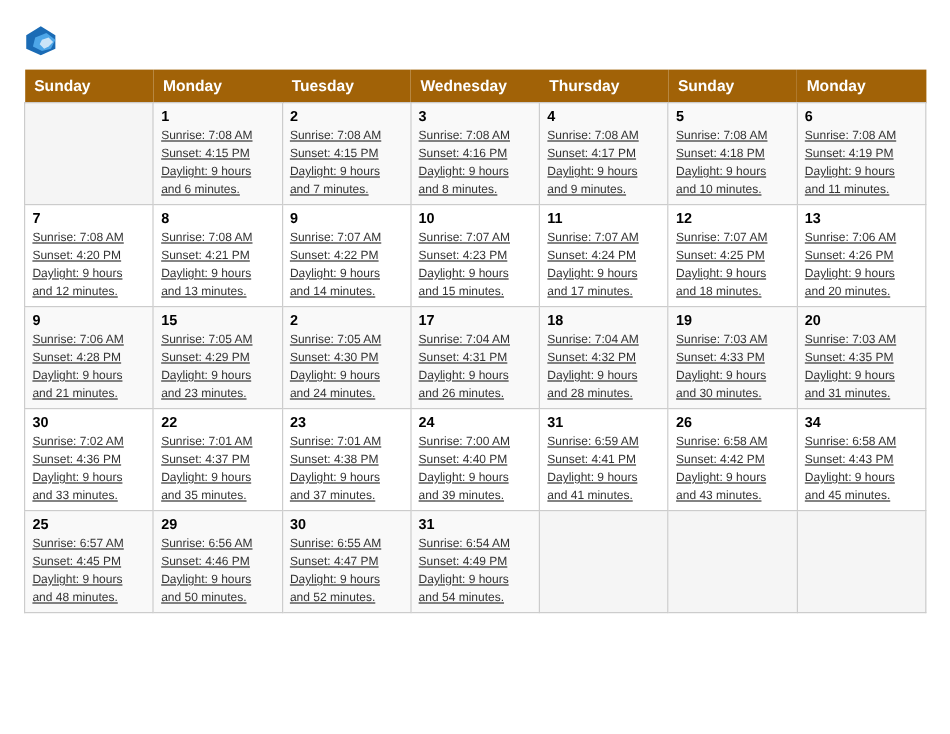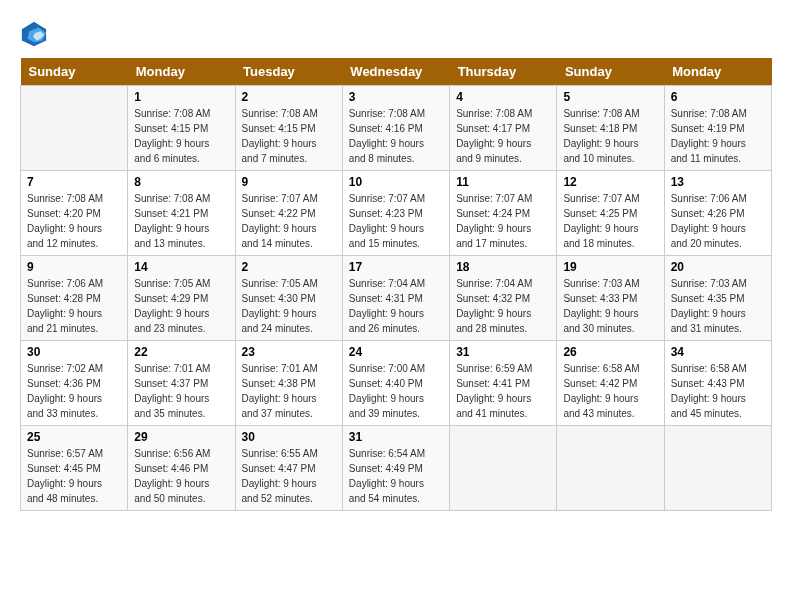--- a/index.html
+++ b/index.html
@@ -76,20 +76,21 @@
     .day-num {
       font-weight: bold;
       font-size: 12px;
       margin-bottom: 2px;
       display: block;
     }
     .day-detail {
       font-size: 10px;
       color: #333;
       line-height: 1.5;
+      text-decoration: underline;
     }
     .empty-cell {
       background-color: #f5f5f5 !important;
     }
   </style>
 </head>
 <body>
 
 <div class="header">
   <div class="logo">
@@ -174,21 +175,21 @@
           <span class="day-num">13</span>
           <div class="day-detail">Sunrise: 7:06 AM<br>Sunset: 4:26 PM<br>Daylight: 9 hours<br>and 20 minutes.</div>
         </td>
       </tr>
       <tr>
         <td>
           <span class="day-num">9</span>
           <div class="day-detail">Sunrise: 7:06 AM<br>Sunset: 4:28 PM<br>Daylight: 9 hours<br>and 21 minutes.</div>
         </td>
         <td>
-          <span class="day-num">14</span>
+          <span class="day-num">15</span>
           <div class="day-detail">Sunrise: 7:05 AM<br>Sunset: 4:29 PM<br>Daylight: 9 hours<br>and 23 minutes.</div>
         </td>
         <td>
           <span class="day-num">2</span>
           <div class="day-detail">Sunrise: 7:05 AM<br>Sunset: 4:30 PM<br>Daylight: 9 hours<br>and 24 minutes.</div>
         </td>
         <td>
           <span class="day-num">17</span>
           <div class="day-detail">Sunrise: 7:04 AM<br>Sunset: 4:31 PM<br>Daylight: 9 hours<br>and 26 minutes.</div>
         </td>

